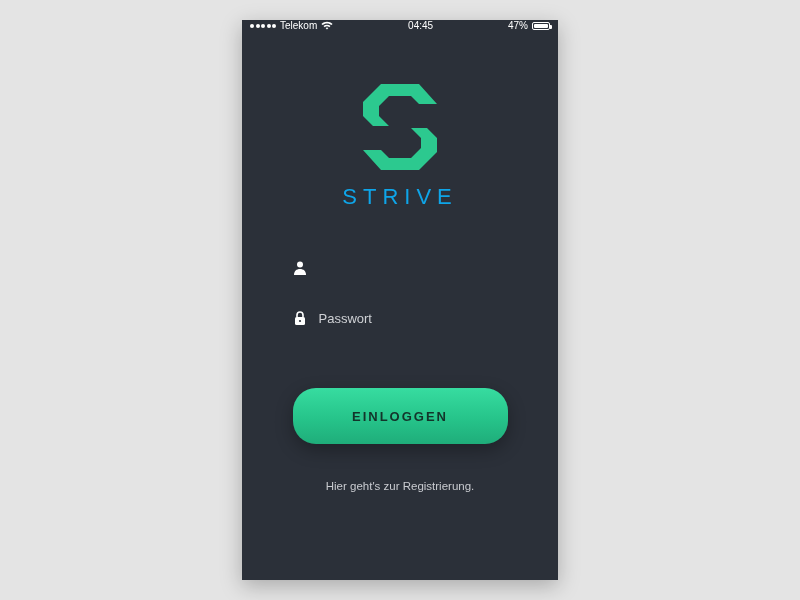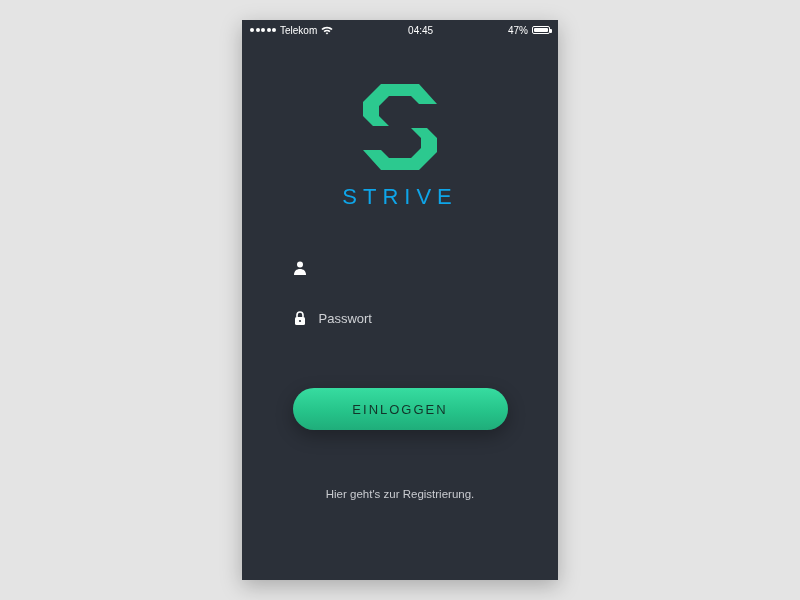--- a/index.html
+++ b/index.html
@@ -19,21 +19,21 @@
     background: #2b3039;
     position: relative;
     box-shadow: 0 6px 20px rgba(0,0,0,0.25);
     display: flex;
     flex-direction: column;
   }
   .status-bar {
     height: 20px;
     width: 100%;
     display: flex;
-    align-items: center;
+    align-items: flex-start;
     justify-content: space-between;
     padding: 0 8px;
     color: #fff;
     font-size: 10px;
   }
   .status-left, .status-right {
     display: flex;
     align-items: center;
     gap: 4px;
   }
@@ -105,34 +105,34 @@
     flex: 1;
     font-family: inherit;
   }
   .field input::placeholder {
     color: #cfd1d5;
   }
 
   .login-btn {
     margin-top: 28px;
     width: 215px;
-    height: 42px;
+    height: 56px;
     border: none;
     border-radius: 23px;
     background: linear-gradient(180deg, #37dca0 0%, #26c48a 55%, #1fad7a 100%);
     color: #13342a;
     font-size: 13px;
-    font-weight: 400;
+    font-weight: 700;
     letter-spacing: 2px;
     cursor: pointer;
     box-shadow: 0 6px 18px rgba(0,0,0,0.3);
   }
 
   .register-link {
-    margin-top: 58px;
+    margin-top: 36px;
     color: #c9cbd0;
     font-size: 11.5px;
     text-align: center;
     cursor: pointer;
   }
 </style>
 </head>
 <body>
 
 <div class="phone">

